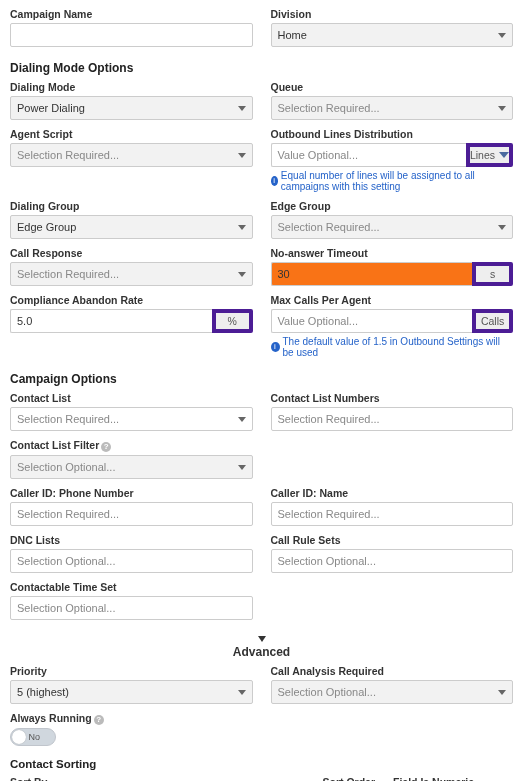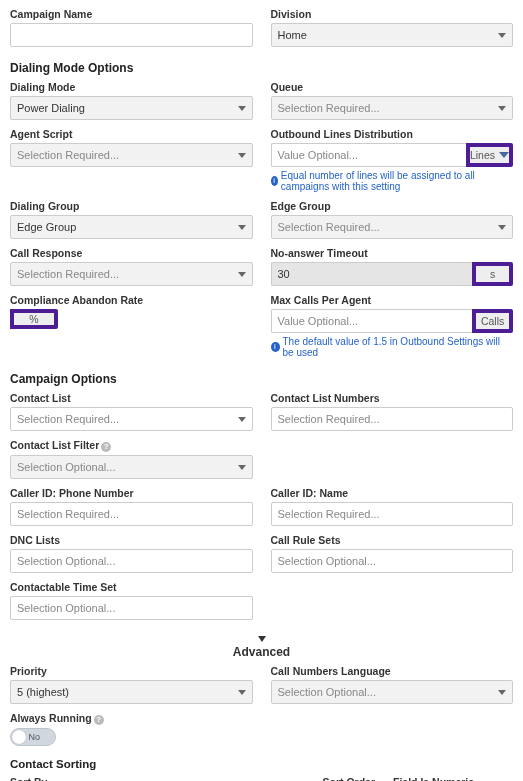--- a/index.html
+++ b/index.html
@@ -246,34 +246,37 @@
   <div class="col">
     <label class="field-label">Call Response</label>
     <div class="select select-filled">
       <span class="muted-option">Selection Required...</span>
       <span class="chev"></span>
     </div>
   </div>
   <div class="col">
     <label class="field-label">No-answer Timeout</label>
     <div class="select-group">
-      <div class="select" style="background:#e5e5e5">
+      <div class="select" style="background:#f97316">
         <span>30</span>
       </div>
       <div class="unit-box static">
         <span>s</span>
       </div>
     </div>
   </div>
 </div>
 
 <div class="row">
   <div class="col">
     <label class="field-label">Compliance Abandon Rate</label>
     <div class="select-group">
+      <div class="select" style="background:#fff">
+        <span>5.0</span>
+      </div>
       <div class="unit-box static">
         <span>%</span>
       </div>
     </div>
   </div>
   <div class="col">
     <label class="field-label">Max Calls Per Agent</label>
     <div class="select-group">
       <div class="select" style="background:#fff">
         <span class="muted-option">Value Optional...</span>
@@ -365,21 +368,21 @@
 
 <div class="row">
   <div class="col">
     <label class="field-label">Priority</label>
     <div class="select select-filled">
       <span>5 (highest)</span>
       <span class="chev"></span>
     </div>
   </div>
   <div class="col">
-    <label class="field-label">Call Numbers Language</label>
+    <label class="field-label">Call Analysis Required</label>
     <div class="select select-filled">
       <span class="muted-option">Selection Optional...</span>
       <span class="chev"></span>
     </div>
   </div>
 </div>
 
 <div class="row">
   <div class="col">
     <label class="field-label"><span>Always Running</span><span class="help-icon">?</span></label>

